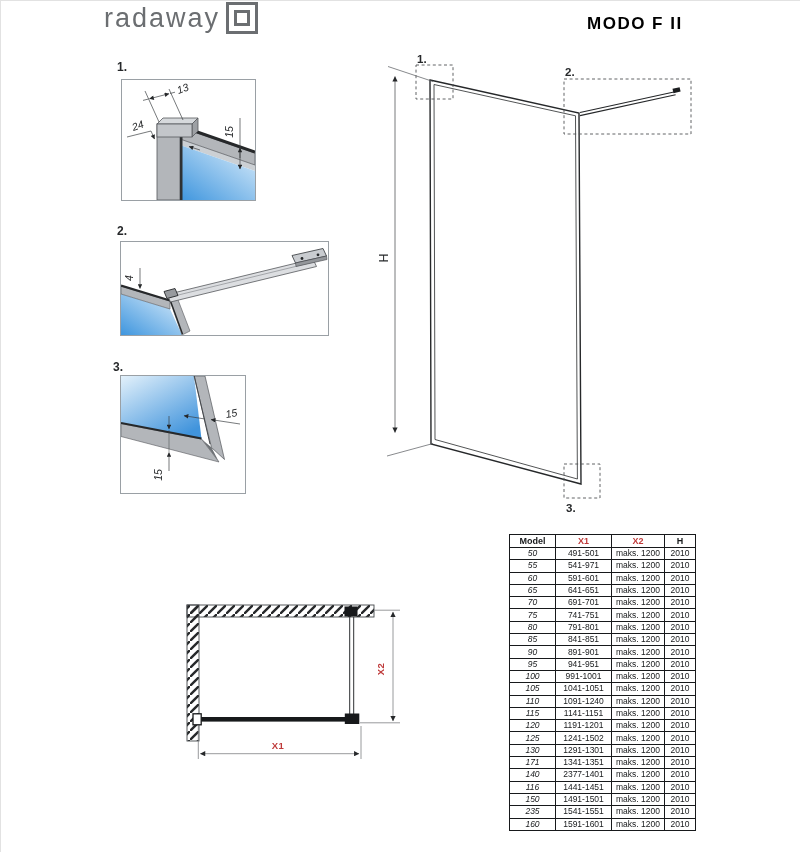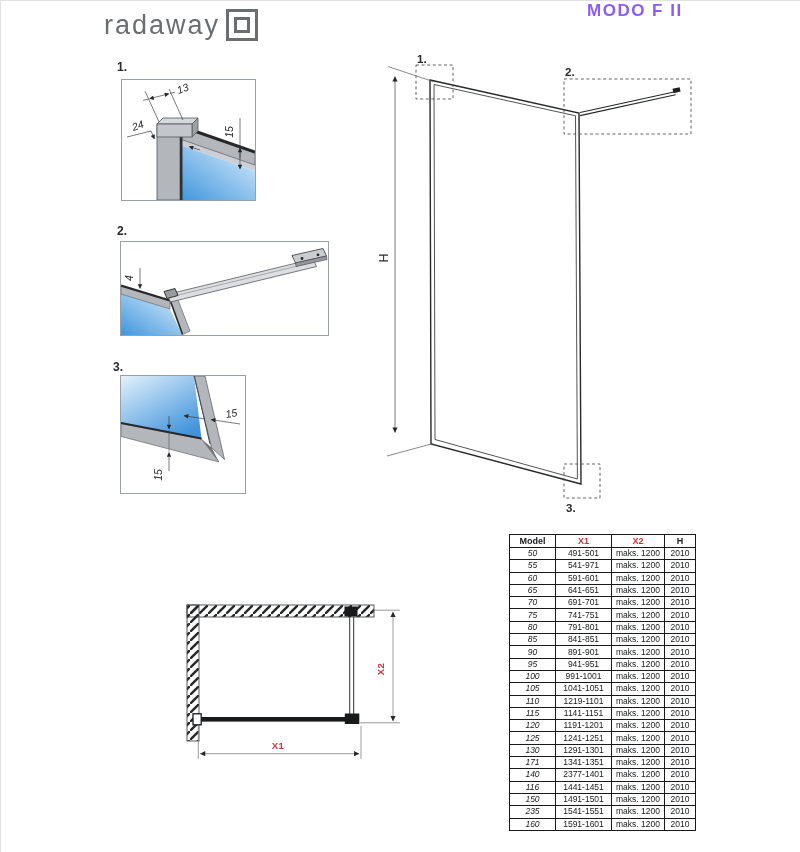--- a/index.html
+++ b/index.html
@@ -1,23 +1,23 @@
 <!DOCTYPE html>
 <html><head>
 <meta charset="utf-8">
 <style>
   html,body{margin:0;padding:0;background:#f3f3f3;}
   .canvas{position:relative;width:800px;height:852px;background:#ffffff;border:1px solid #e2e2e2;
           font-family:"Liberation Sans",sans-serif;overflow:hidden;}
   
-  .logo{position:absolute;left:103px;top:8px;display:flex;align-items:center;gap:6px;}
+  .logo{position:absolute;left:103px;top:1px;display:flex;align-items:center;gap:6px;}
   .logo-text{font-size:27px;color:#6b6e71;letter-spacing:2px;font-weight:400;line-height:1;}
   .logo-mark{position:relative;width:26px;height:26px;border:3px solid #6b6e71;display:flex;align-items:center;justify-content:center;}
   .logo-mark-inner{width:10px;height:10px;border:3px solid #6b6e71;}
-  .title{position:absolute;left:586px;top:0;font-size:17px;font-weight:bold;color:#8b5cf6;letter-spacing:1.5px;}
+  .title{position:absolute;left:586px;top:13px;font-size:17px;font-weight:bold;color:#000000;letter-spacing:1.5px;}
   
   .fig-label{position:absolute;font-size:12px;font-weight:600;color:#26282a;}
   .detail-box{position:absolute;border:1px solid #9aa0a5;background:#fff;}
   .figure{position:absolute;}
   svg text{font-family:"Liberation Sans",sans-serif;}
   .dim-t{font-size:10.5px;font-style:italic;fill:#26282a;}
   .callout-t{font-size:11.5px;font-weight:600;fill:#26282a;font-style:normal;}
   .red-t{font-size:9.5px;font-weight:600;fill:#bf3a3a;letter-spacing:0.5px;}
   
   .size-table{position:absolute;left:508px;top:533px;width:186px;border-collapse:collapse;
@@ -269,39 +269,39 @@
           <td>2010</td>
         </tr>
         <tr>
           <td>105</td>
           <td>1041-1051</td>
           <td>maks. 1200</td>
           <td>2010</td>
         </tr>
         <tr>
           <td>110</td>
-          <td>1219-1101</td>
+          <td>1091-1240</td>
           <td>maks. 1200</td>
           <td>2010</td>
         </tr>
         <tr>
           <td>115</td>
           <td>1141-1151</td>
           <td>maks. 1200</td>
           <td>2010</td>
         </tr>
         <tr>
           <td>120</td>
           <td>1191-1201</td>
           <td>maks. 1200</td>
           <td>2010</td>
         </tr>
         <tr>
           <td>125</td>
-          <td>1241-1251</td>
+          <td>1241-1502</td>
           <td>maks. 1200</td>
           <td>2010</td>
         </tr>
         <tr>
           <td>130</td>
           <td>1291-1301</td>
           <td>maks. 1200</td>
           <td>2010</td>
         </tr>
         <tr>

